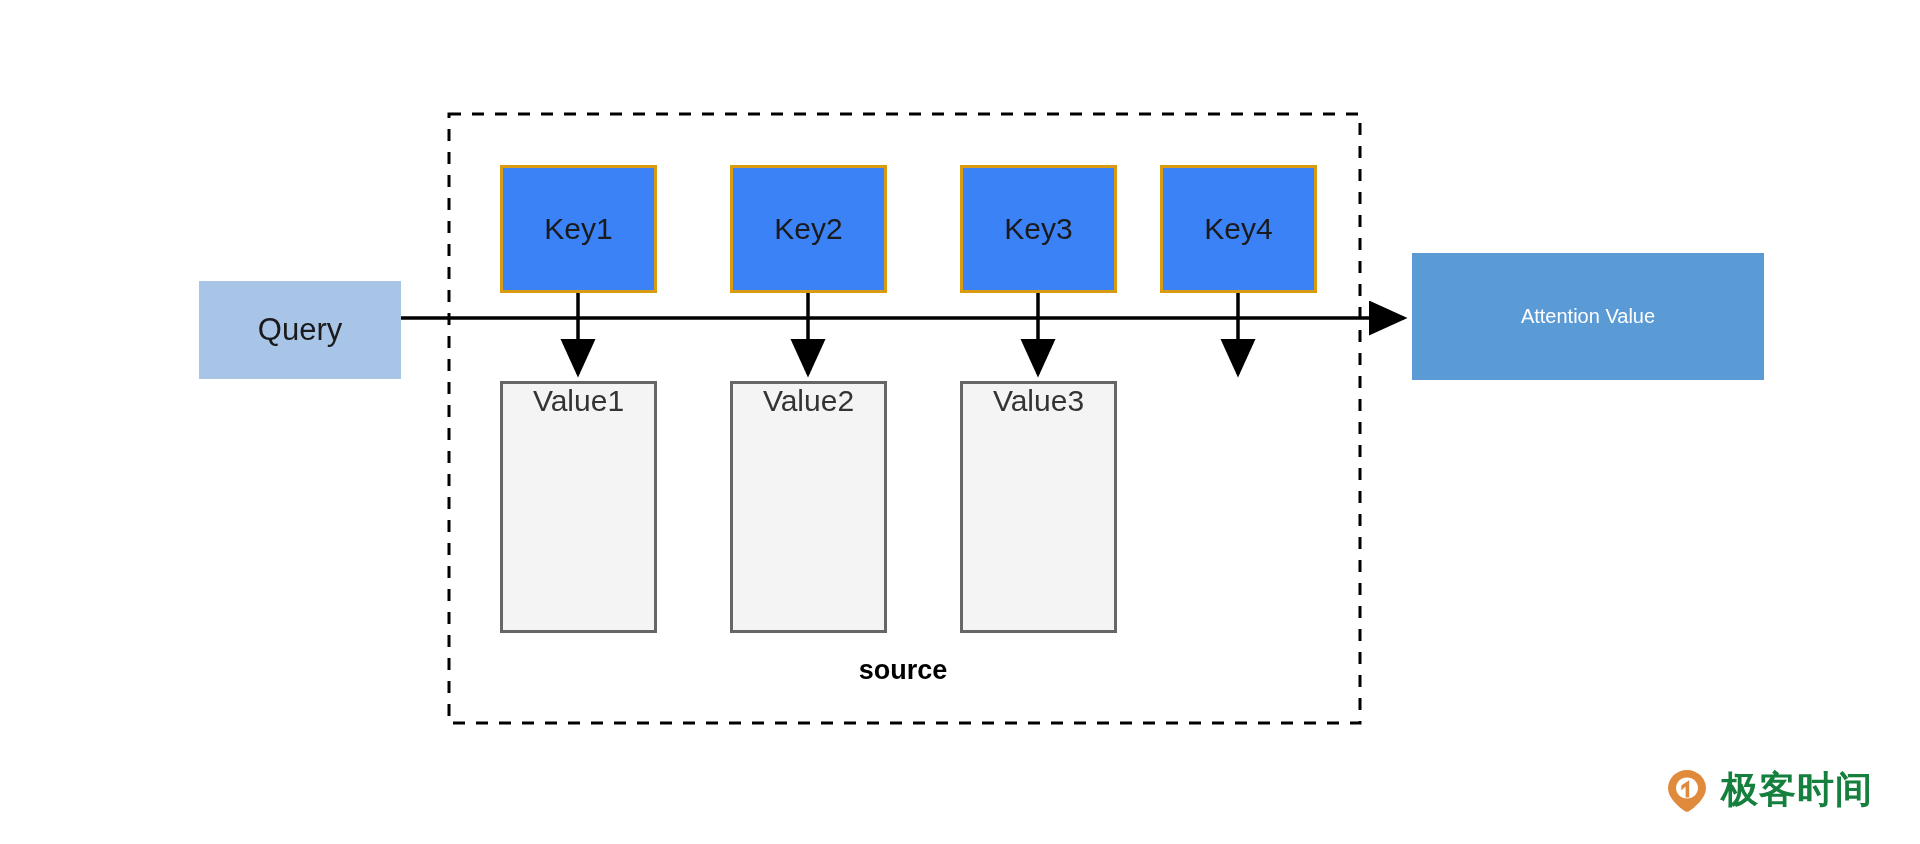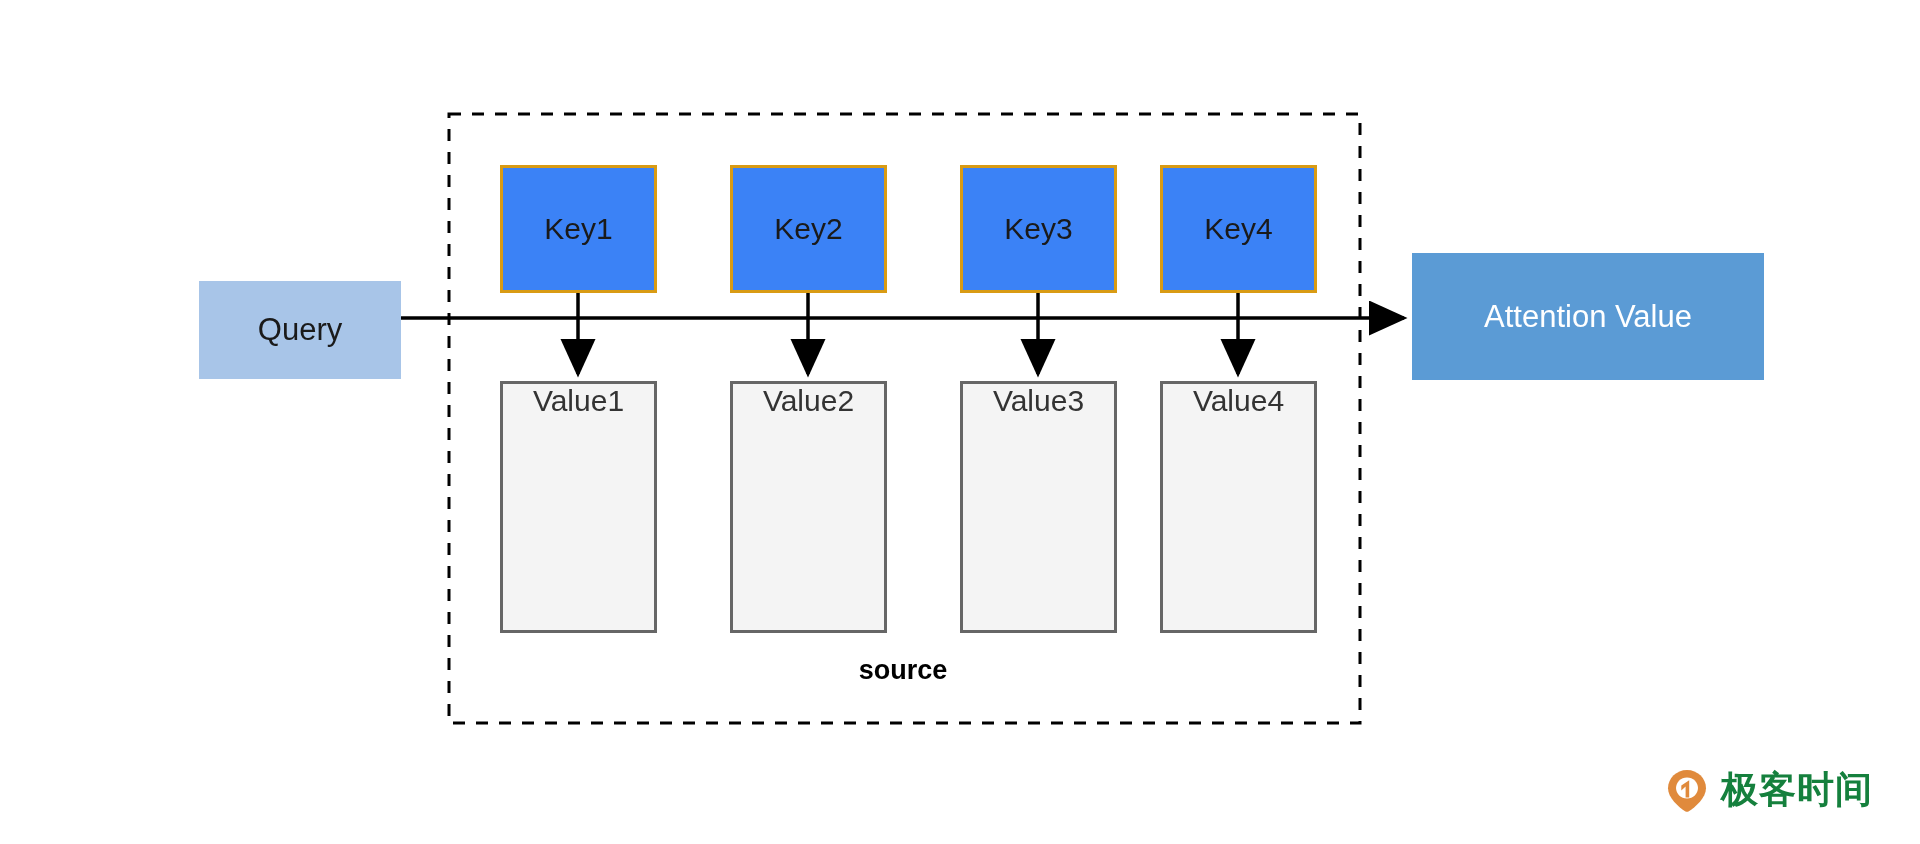--- a/index.html
+++ b/index.html
@@ -46,21 +46,21 @@
     font-size: 31px;
   }
 
   .attention-box {
     left: 1412px;
     top: 253px;
     width: 352px;
     height: 127px;
     background: #5B9BD5;
     color: #ffffff;
-    font-size: 31px;
+    font-size: 20px;
   }
 
   .key-box {
     top: 165px;
     width: 157px;
     height: 128px;
     background: #3b82f6;
     border: 3px solid #D99B14;
     color: #1a1a1a;
     font-size: 30px;
@@ -156,23 +156,20 @@
 
   <div class="node value-box" style="left:500px;">
     <span>Value1</span>
   </div>
   <div class="node value-box" style="left:730px;">
     <span>Value2</span>
   </div>
   <div class="node value-box" style="left:960px;">
     <span>Value3</span>
   </div>
-  <div class="node value-box" style="left:1160px;">
-    <span>Value4</span>
-  </div>
 
   <div class="source-label">source</div>
 
   <div class="node attention-box">
     <span>Attention Value</span>
   </div>
 
   <div class="watermark">
     <svg class="wm-logo" viewBox="0 0 44 44" xmlns="http://www.w3.org/2000/svg">
       <path d="M22 2 C11.5 2 3 10.2 3 20.3 C3 29.6 13.5 39.2 20.1 43.2 C21.3 43.9 22.7 43.9 23.9 43.2 C30.5 39.2 41 29.6 41 20.3 C41 10.2 32.5 2 22 2 Z" fill="#E08A3C"></path>

